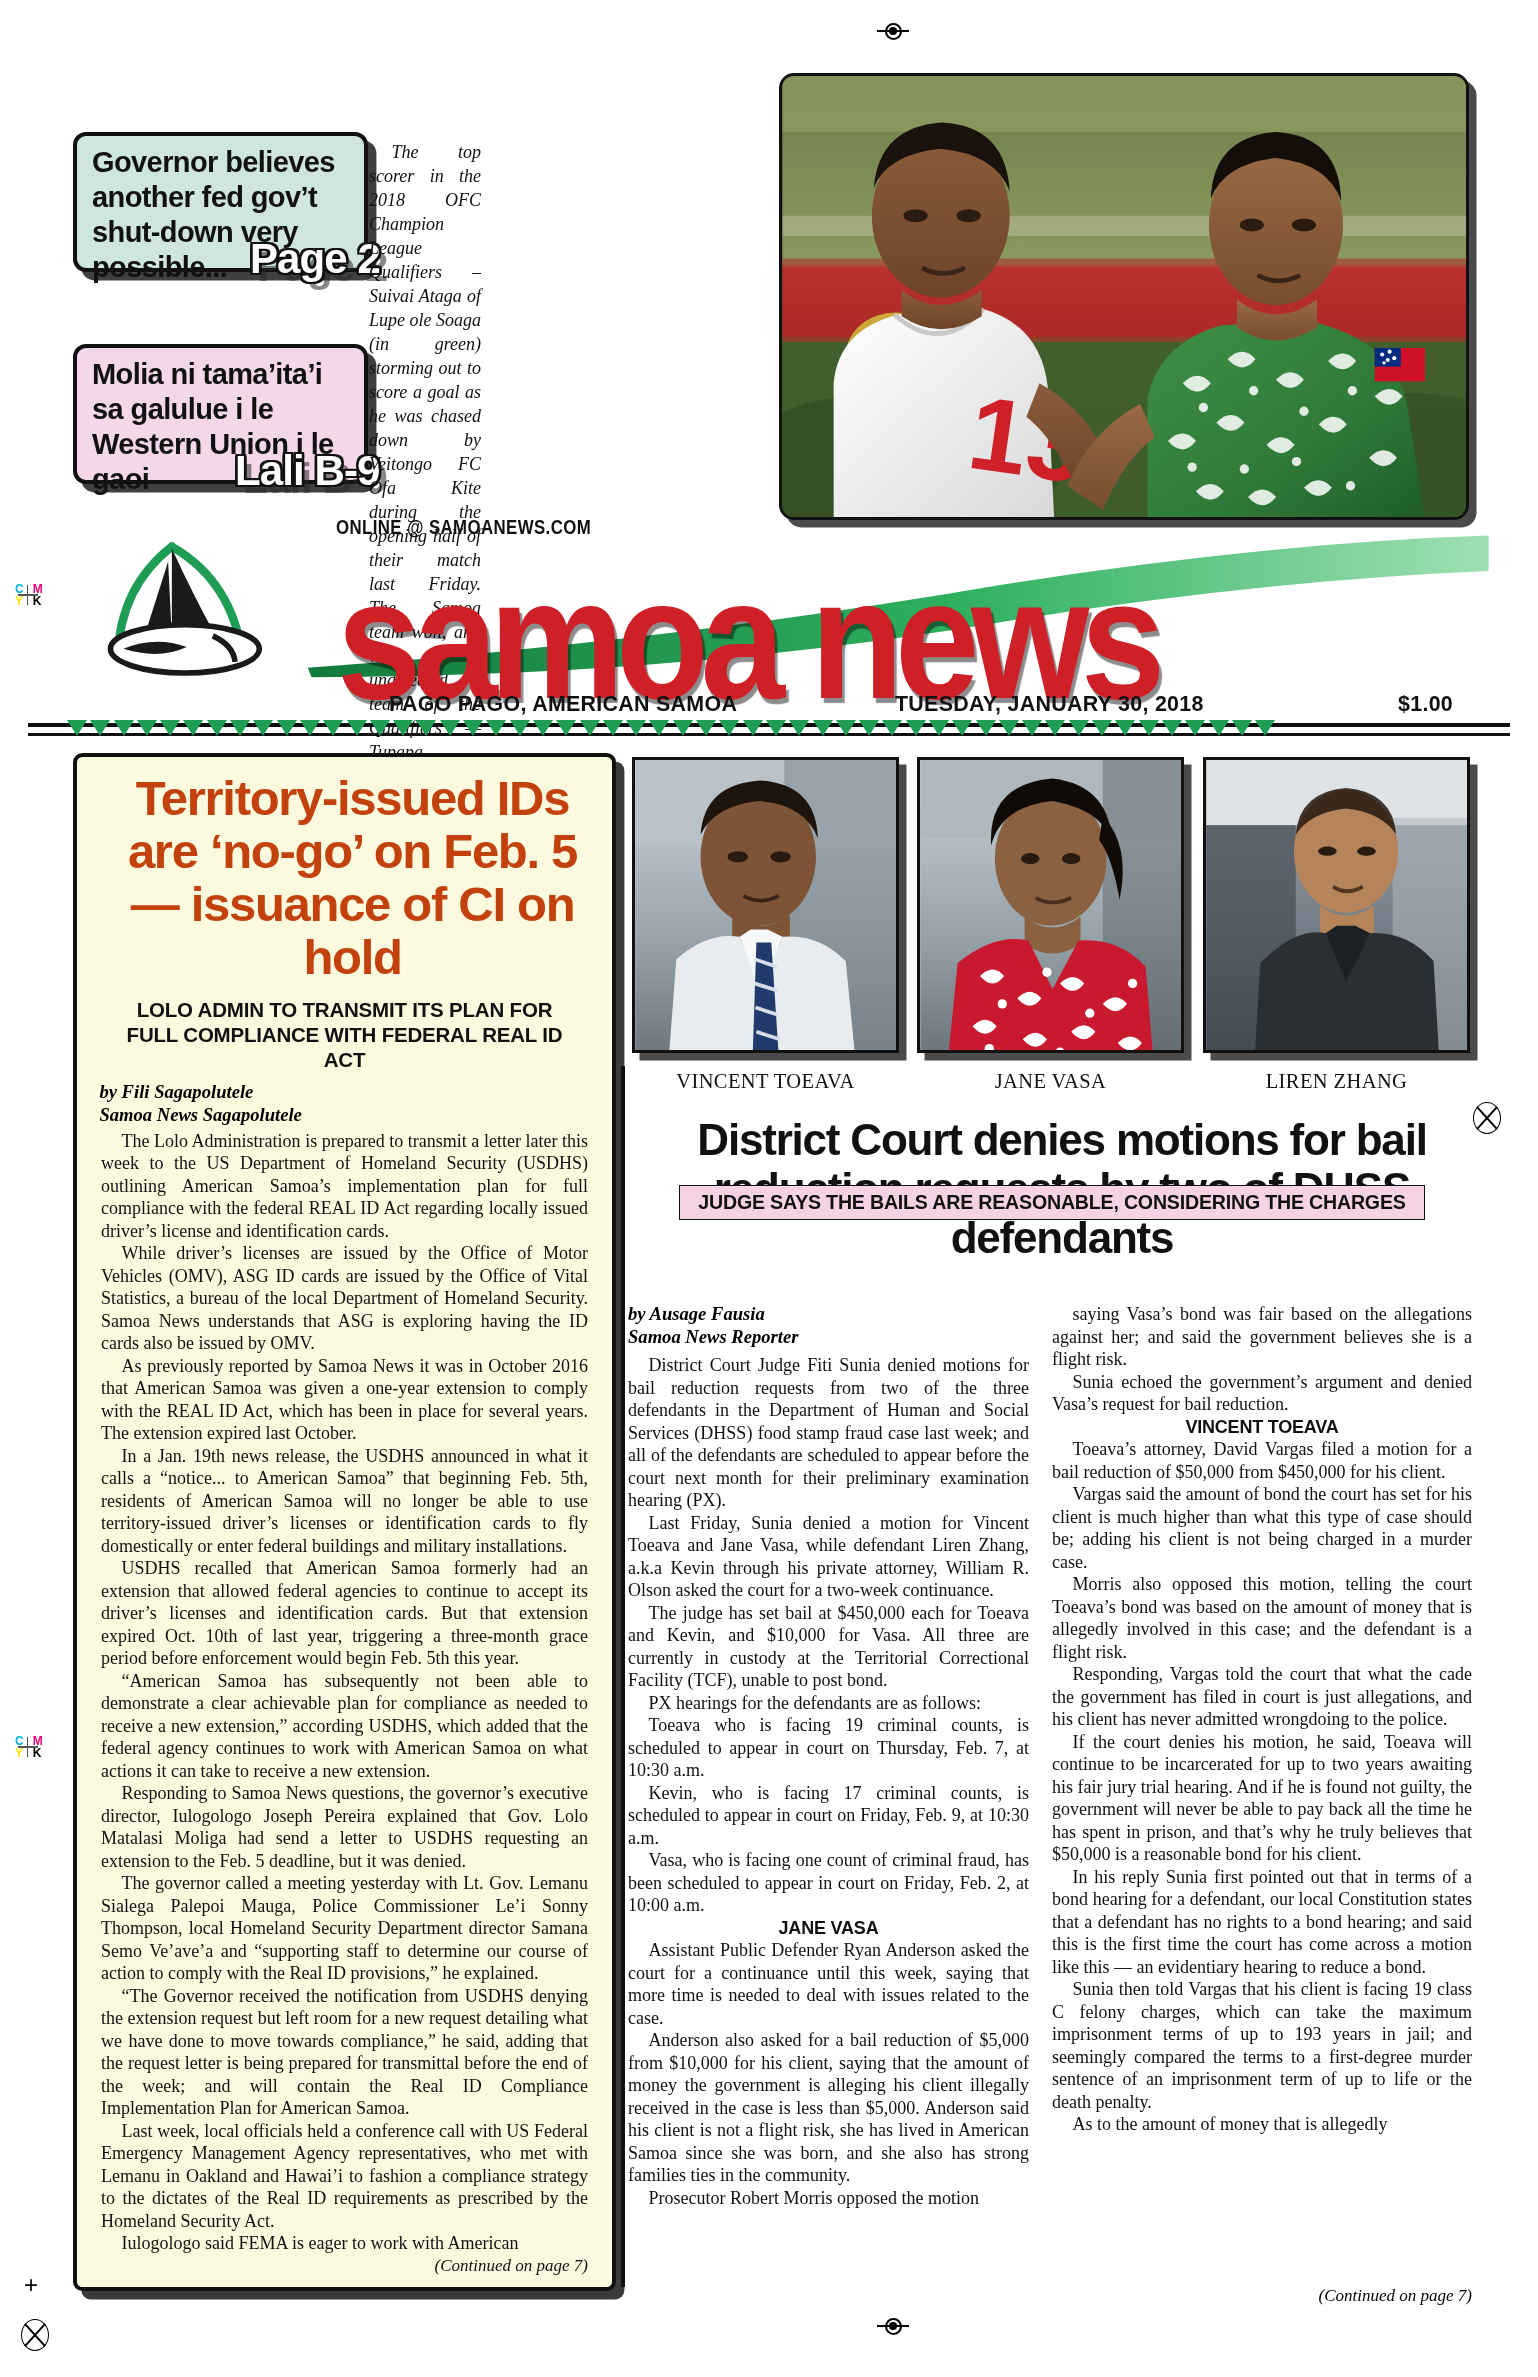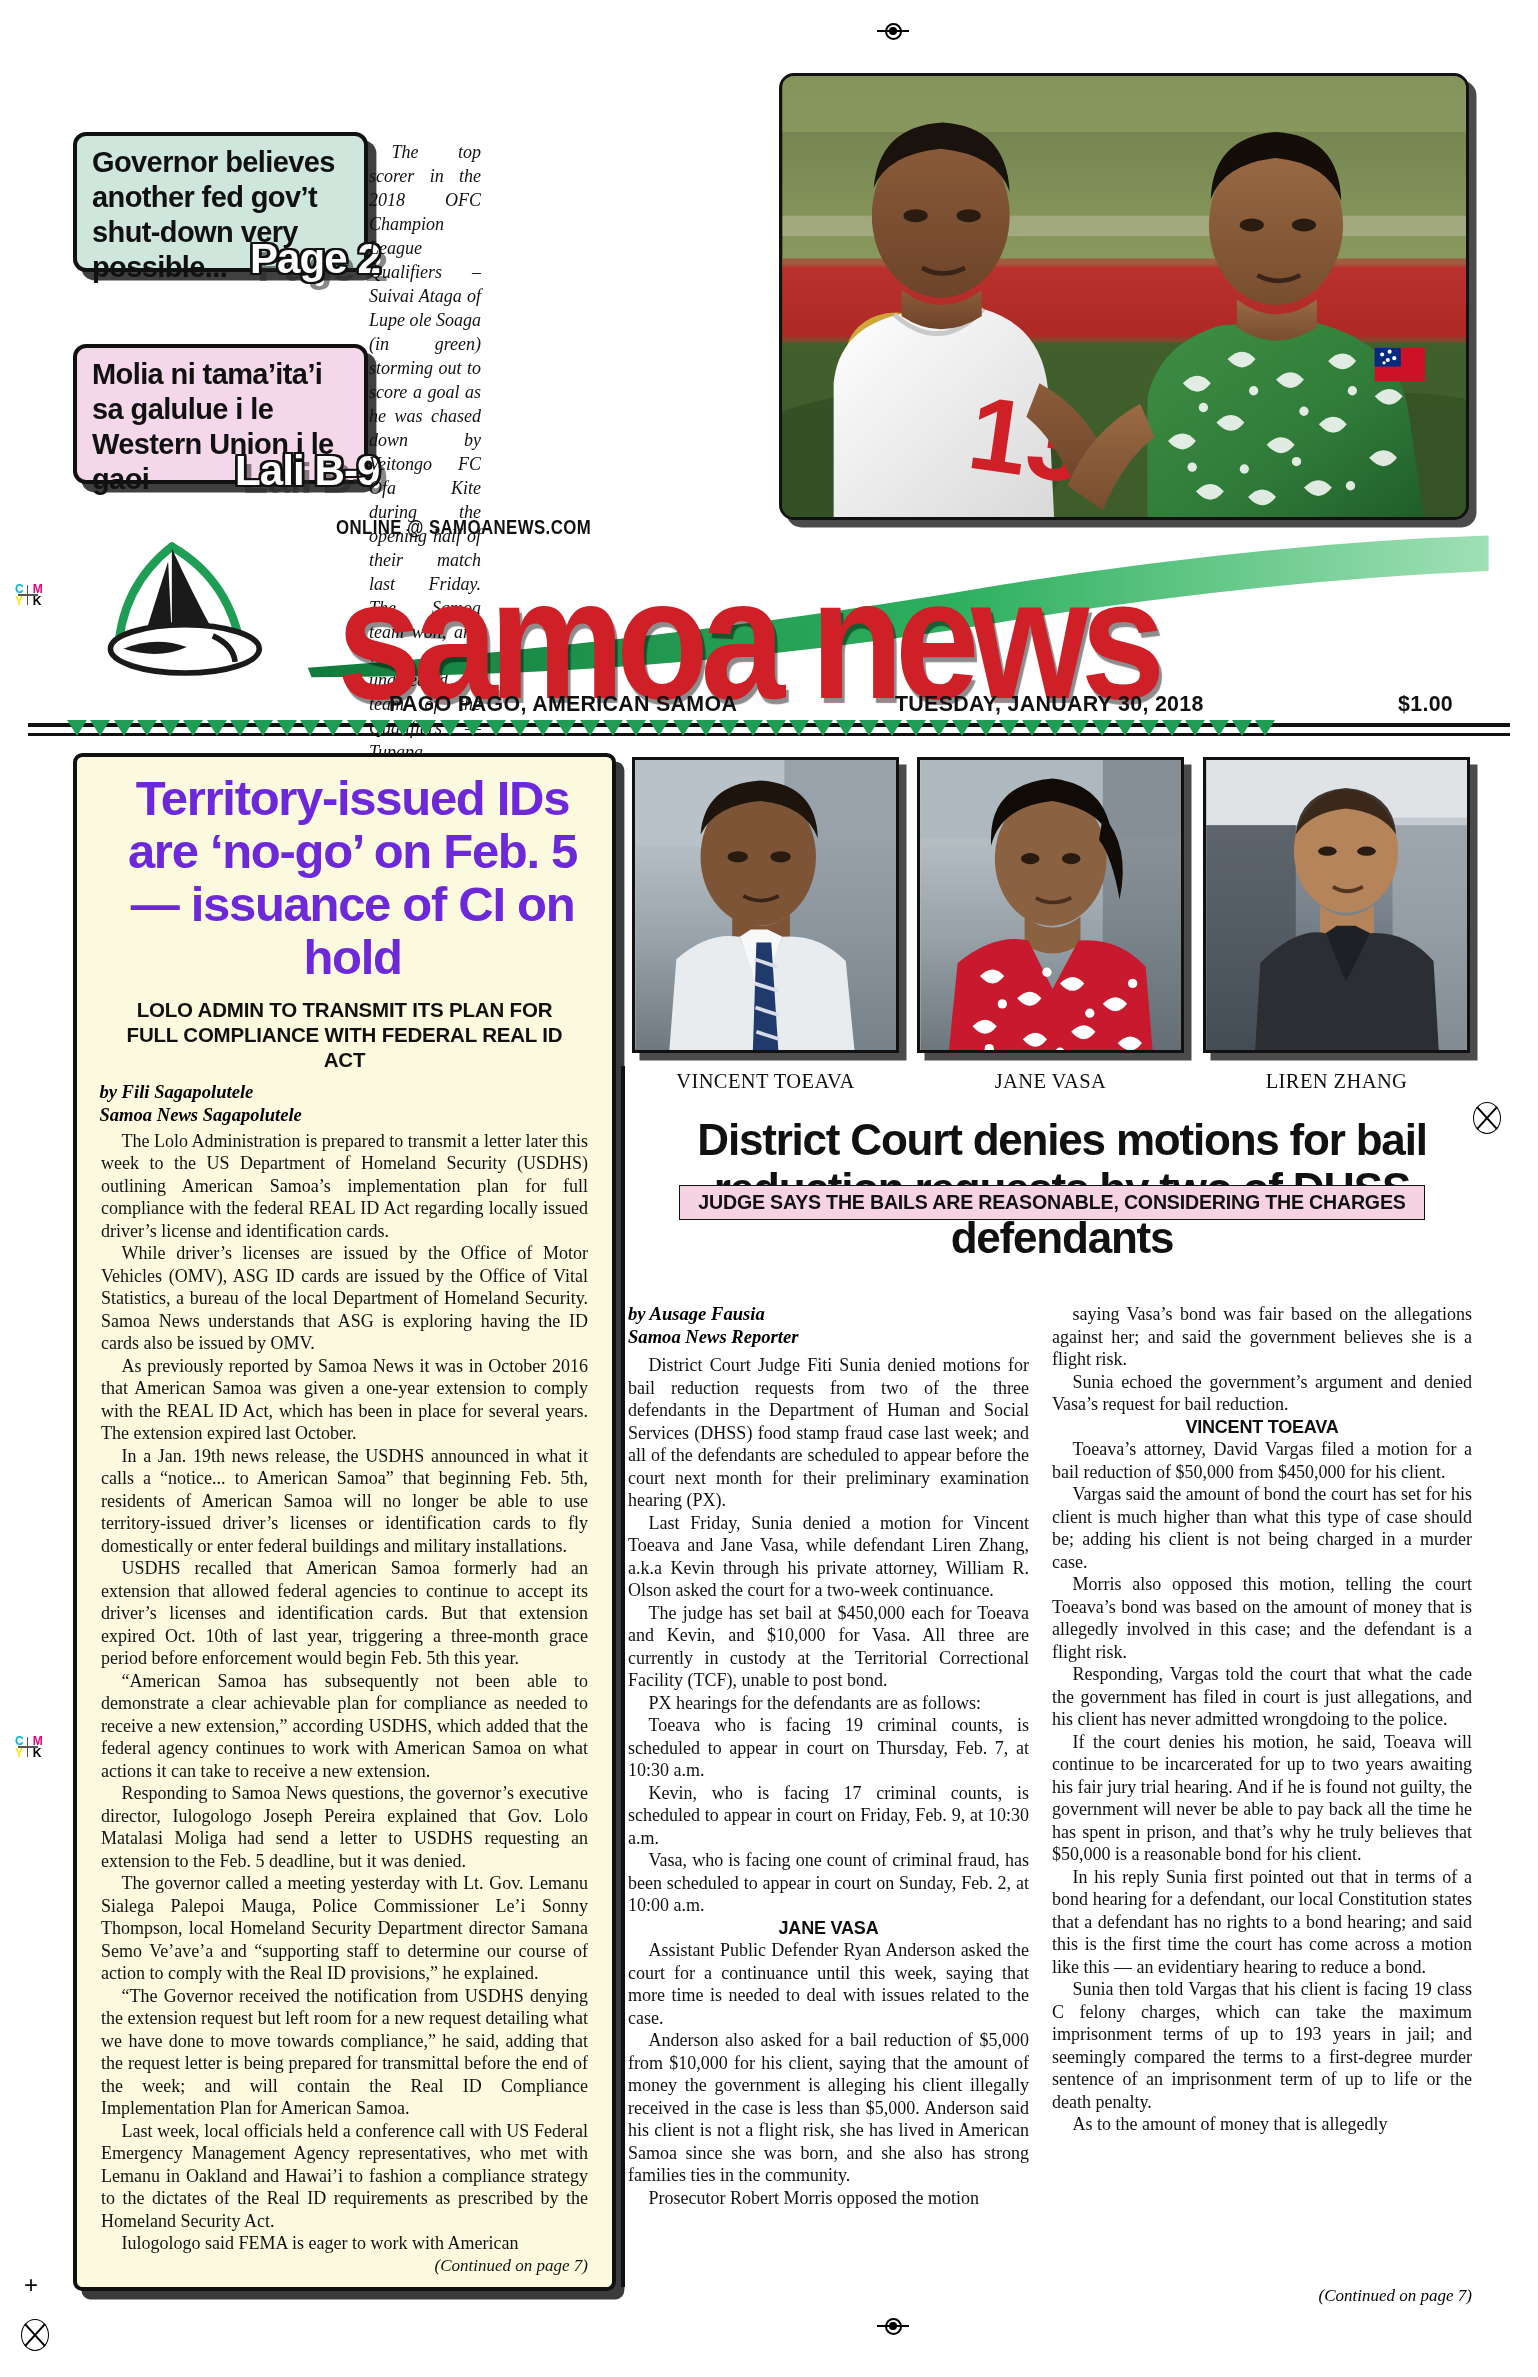--- a/index.html
+++ b/index.html
@@ -60,21 +60,21 @@
       font-size:21.4px;letter-spacing:0.3px;color:#111;}
 
   
   .tri-rule{position:absolute;display:flex;align-items:flex-start;}
   .tri{width:0;height:0;border-left:10.3px solid transparent;border-right:10.3px solid transparent;
        border-top:16px solid #1f9d55;margin-right:3.3px;}
 
   
   .hl-box{position:absolute;background:#fcfade;border:4.7px solid #111;border-radius:9.3px;
       box-shadow:8.4px 8.4px 0 rgba(25,25,25,.85);box-sizing:border-box;}
-  .hl-main{font-family:"Liberation Sans",sans-serif;font-weight:bold;color:#6d28d9;
+  .hl-main{font-family:"Liberation Sans",sans-serif;font-weight:bold;color:#c2410c;
       font-size:49px;line-height:53px;text-align:center;letter-spacing:-1.3px;margin-left:16px;}
   .sub-main{font-family:"Liberation Sans",sans-serif;font-weight:bold;color:#111;
       font-size:20.5px;line-height:25px;text-align:center;letter-spacing:-0.2px;}
   .byline{font-family:"Liberation Serif",serif;font-weight:bold;font-style:italic;font-size:18.6px;line-height:22.4px;}
 
   
   .body-col{font-family:"Liberation Serif",serif;font-size:18px;line-height:22.5px;
       text-align:justify;color:#111;text-indent:20.5px;}
   .body-col p{margin:0;}
   .contd{font-family:"Liberation Serif",serif;font-style:italic;font-size:17px;text-align:right;text-indent:0;}
@@ -436,21 +436,21 @@
 <div class="byline" style="position:absolute;left:628px;top:1303px;">by Ausage Fausia</div>
 <div class="byline" style="position:absolute;left:628px;top:1326px;">Samoa News Reporter</div>
 
 <div class="body-col" style="position:absolute;left:628px;top:1354px;width:401px;" id="court-col1">
     <p>District Court Judge Fiti Sunia denied motions for bail reduction requests from two of the three defendants in the Department of Human and Social Services (DHSS) food stamp fraud case last week; and all of the defendants are scheduled to appear before the court next month for their preliminary examination hearing (PX).</p>
     <p>Last Friday, Sunia denied a motion for Vincent Toeava and Jane Vasa, while defendant Liren Zhang, a.k.a Kevin through his private attorney, William R. Olson asked the court for a two-week continuance.</p>
     <p>The judge has set bail at $450,000 each for Toeava and Kevin, and $10,000 for Vasa. All three are currently in custody at the Territorial Correctional Facility (TCF), unable to post bond.</p>
     <p>PX hearings for the defendants are as follows:</p>
     <p>Toeava who is facing 19 criminal counts, is scheduled to appear in court on Thursday, Feb. 7, at 10:30 a.m.</p>
     <p>Kevin, who is facing 17 criminal counts, is scheduled to appear in court on Friday, Feb. 9, at 10:30 a.m.</p>
-    <p>Vasa, who is facing one count of criminal fraud, has been scheduled to appear in court on Sunday, Feb. 2, at 10:00 a.m.</p>
+    <p>Vasa, who is facing one count of criminal fraud, has been scheduled to appear in court on Friday, Feb. 2, at 10:00 a.m.</p>
     <p class="subhead-in">JANE VASA</p>
     <p>Assistant Public Defender Ryan Anderson asked the court for a continuance until this week, saying that more time is needed to deal with issues related to the case.</p>
     <p>Anderson also asked for a bail reduction of $5,000 from $10,000 for his client, saying that the amount of money the government is alleging his client illegally received in the case is less than $5,000. Anderson said his client is not a flight risk, she has lived in American Samoa since she was born, and she also has strong families ties in the community.</p>
     <p>Prosecutor Robert Morris opposed the motion</p>
   </div>
 
 <div class="body-col" style="position:absolute;left:1052px;top:1303px;width:420px;" id="court-col2">
     <p>saying Vasa’s bond was fair based on the allegations against her; and said the government believes she is a flight risk.</p>
     <p>Sunia echoed the government’s argument and denied Vasa’s request for bail reduction.</p>
     <p class="subhead-in">VINCENT TOEAVA</p>

